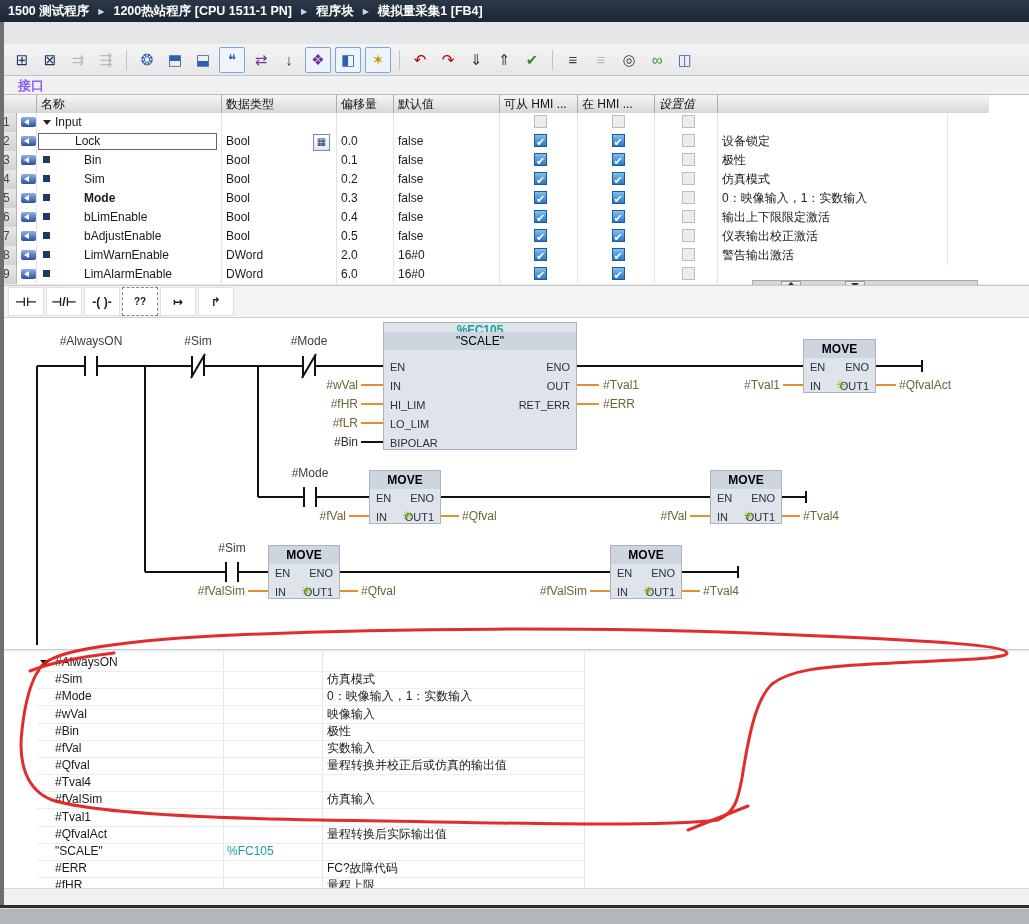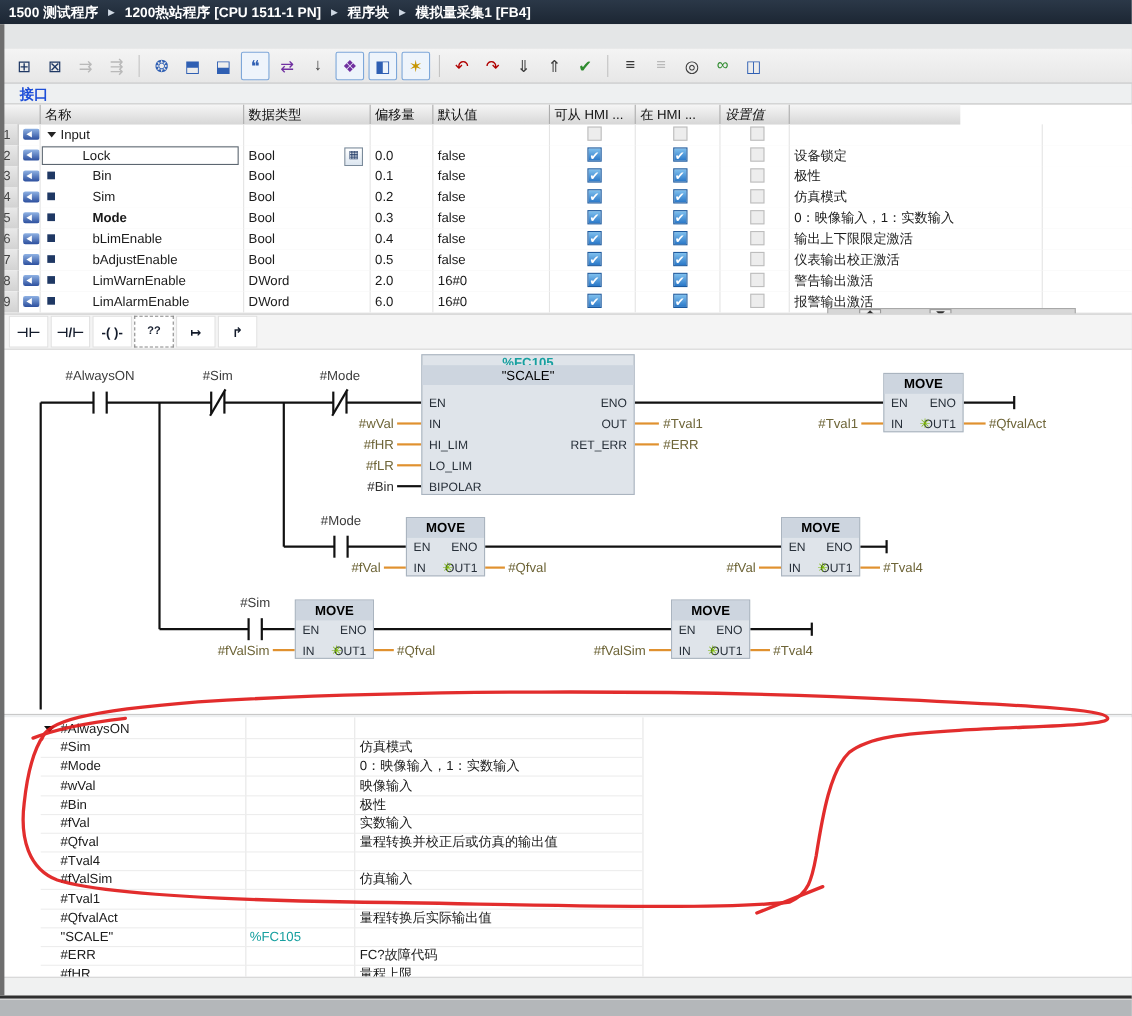--- a/index.html
+++ b/index.html
@@ -13,23 +13,23 @@
   
   .band1{left:0;top:22px;width:100%;height:22px;background:#e4e6e7;border-bottom:1px solid #cfcfcf;}
   .toolbar{left:0;top:44px;width:100%;height:32px;background:linear-gradient(#f4f4f4,#e7e7e7);border-bottom:1px solid #c4c4c4;
            display:flex;align-items:center;padding-left:10px;box-sizing:border-box;gap:4px;}
   .tbi{width:24px;height:24px;display:flex;align-items:center;justify-content:center;font-size:15px;border-radius:2px;}
   .tbi.framed{border:1px solid #7da7d9;background:#eef4fb;}
   .tsep{width:1px;height:20px;background:#c3c3c3;margin:0 4px;}
   .navy{color:#1f3864}.blue{color:#2f5fb3}.purple{color:#7030a0}.red{color:#b00000}
   .green{color:#2e8b2e}.gray{color:#b9b9b9}.dark{color:#3a3a3a}
   
-  .sect-title{left:18px;top:77px;font-weight:bold;font-size:13px;color:#1d4ed8;}
+  .sect-title{left:18px;top:77px;font-weight:bold;font-size:13px;color:#8b5cf6;}
   .iftbl{left:0;top:94px;width:1029px;height:190px;background:#fff;overflow:hidden;border-top:1px solid #bdbdbd;}
-  .ihead{position:absolute;left:0;top:0;width:873px;height:18px;background:linear-gradient(#f6f6f6,#d7d7d7);border-bottom:1px solid #9a9a9a;}
+  .ihead{position:absolute;left:0;top:0;width:989px;height:18px;background:linear-gradient(#f6f6f6,#d7d7d7);border-bottom:1px solid #9a9a9a;}
   .hcell{position:absolute;top:0;height:18px;line-height:18px;border-right:1px solid #adadad;padding-left:4px;box-sizing:border-box;color:#111;}
   .irow{position:absolute;left:0;width:1029px;height:19px;border-bottom:1px solid #ececec;background:#fff;}
   .cell{position:absolute;top:0;height:19px;line-height:19px;border-right:1px solid #e4e4e4;padding-left:4px;box-sizing:border-box;white-space:nowrap;overflow:hidden;}
   .c-num{left:0;width:17px;background:linear-gradient(#e8e8e8,#d2d2d2);border-right:1px solid #b5b5b5;color:#444;padding-left:3px;}
   .c-icon{left:17px;width:20px;}
   .c-name{left:37px;width:185px;}
   .c-type{left:222px;width:115px;}
   .c-off{left:337px;width:57px;}
   .c-def{left:394px;width:106px;}
   .c-acc{left:500px;width:78px;}
@@ -312,21 +312,20 @@
       <div class="cell c-def">16#0</div>
       <div class="cell c-acc">
           <span class="cb checked"></span>
         </div>
       <div class="cell c-vis">
           <span class="cb checked"></span>
         </div>
       <div class="cell c-set">
           <span class="cb disabled"></span>
         </div>
-      <div class="cell c-com">报警输出激活</div>
         <div class="cell c-x"></div>
     </div>
   </div>
 
   <div class="abs scrollw">
     <span class="sbt up" style="left:28px;">
         <i></i>
       </span>
     <span class="sbt dn" style="left:92px;">
         <i></i>

